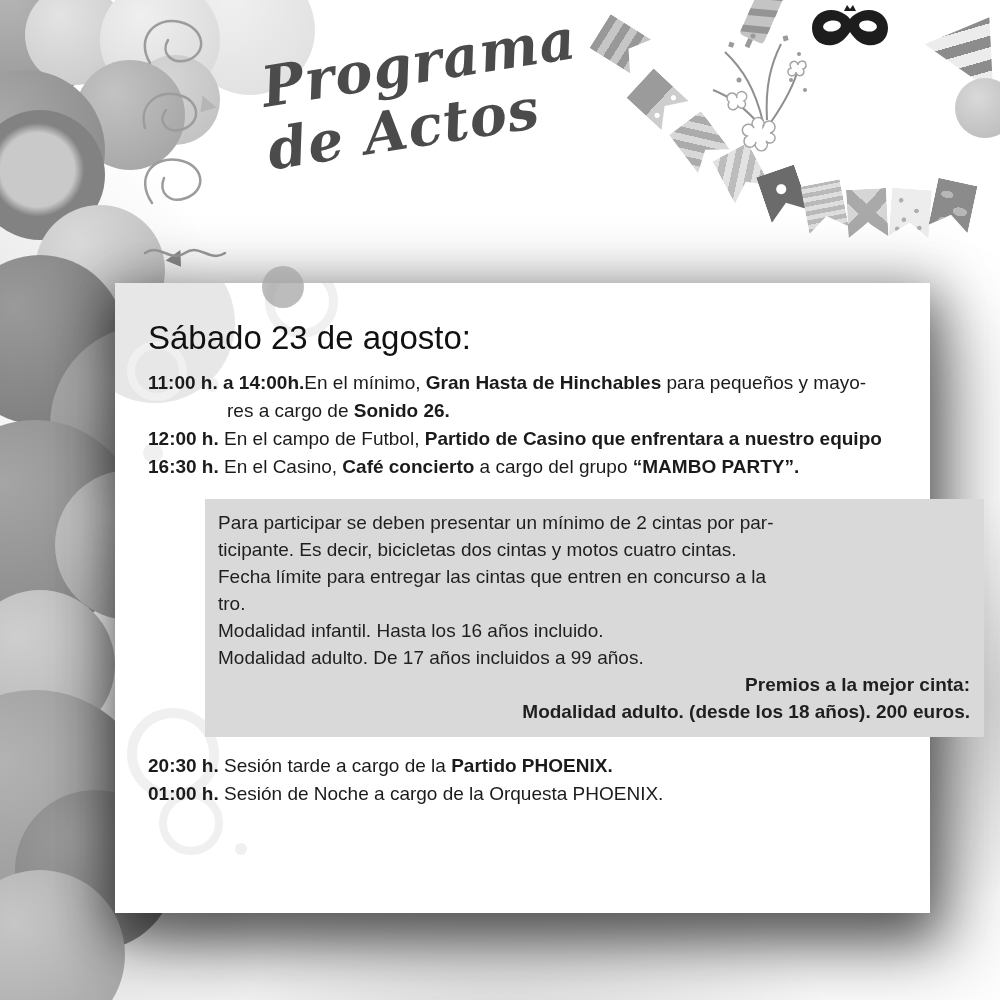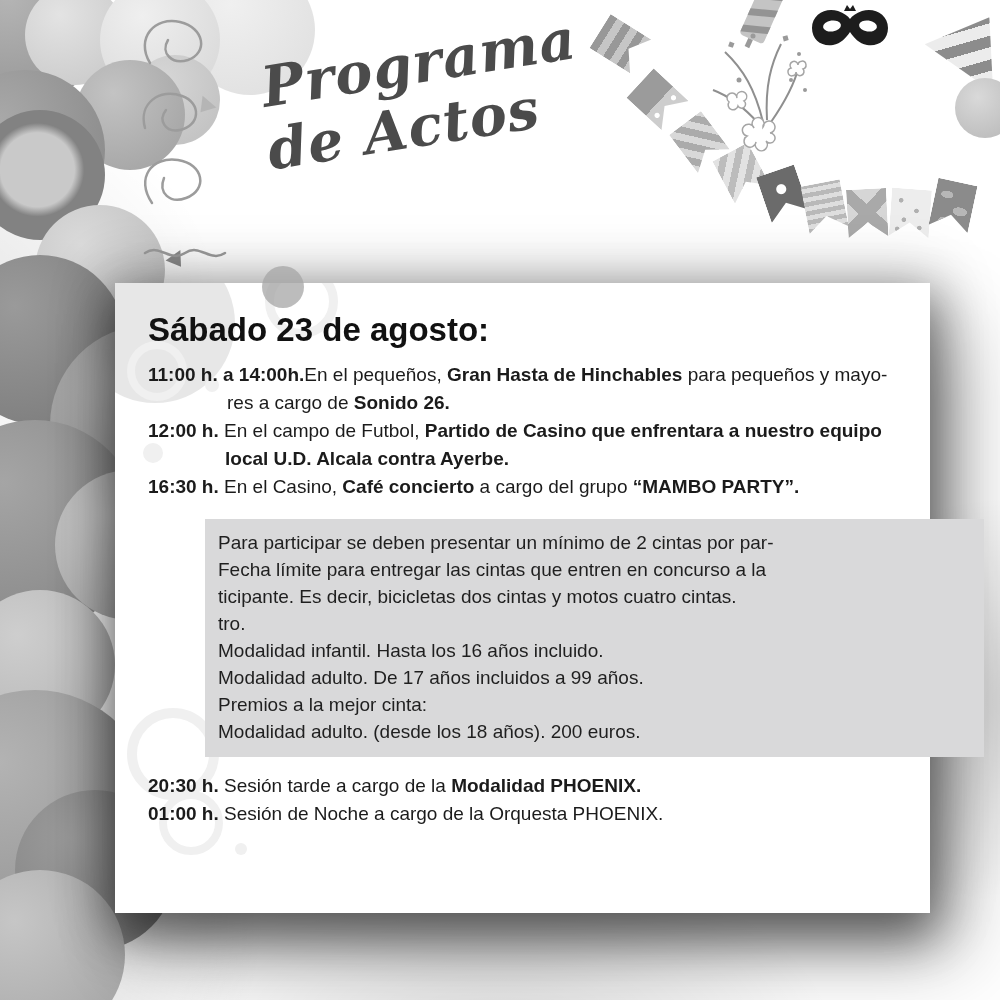--- a/index.html
+++ b/index.html
@@ -92,34 +92,34 @@
     box-shadow:0 20px 45px 5px rgba(0,0,0,.45),
                30px 40px 80px rgba(0,0,0,.30),
                0 0 55px 12px rgba(0,0,0,.16);
   }
   .card-deco{position:absolute;inset:0;z-index:0;overflow:hidden;}
   .ring{position:absolute;border-radius:50%;border-style:solid;border-color:#f0f0f0;background:transparent;}
   .fdot{position:absolute;border-radius:50%;background:#f0f0f0;}
   .ghost{position:absolute;border-radius:50%;}
   .card-content{position:relative;z-index:1;}
   .card h1{
-    margin:0 0 13px 0;font-size:33px;font-weight:700;color:#111;
+    margin:8px 0 13px 0;font-size:33px;font-weight:400;color:#111;
     letter-spacing:0;line-height:1.1;
   }
   .sl{font-size:19px;line-height:28px;color:#1b1b1b;white-space:nowrap;}
   .sl b{font-weight:700;}
   .ind-a{padding-left:79px;}
   .ind-b{padding-left:77px;}
   .notice{
     margin:18px 0 0 57px;width:779px;box-sizing:border-box;
     background:#d9d9da;padding:10px 14px 12px 13px;
     font-size:19px;line-height:27px;color:#1f1f1f;
   }
   .nl{white-space:nowrap;}
-  .nc{font-weight:400;text-align:left;white-space:nowrap;}
+  .nc{font-weight:700;text-align:right;white-space:nowrap;}
   .closing{margin-top:15px;}
   .tri{position:absolute;width:0;height:0;z-index:3;}
 </style>
 </head>
 <body>
 
 <div class="stage">
   <div class="bg"></div>
 
   <div class="big-circle"></div>
@@ -231,36 +231,35 @@
       <div class="fdot" style="left:90px;top:95px;width:14px;height:14px;"></div>
       <div class="fdot" style="left:28px;top:160px;width:20px;height:20px;"></div>
       <div class="ring" style="left:12px;top:425px;width:72px;height:72px;border-width:10px;"></div>
       <div class="ring" style="left:44px;top:508px;width:48px;height:48px;border-width:8px;"></div>
       <div class="fdot" style="left:120px;top:560px;width:12px;height:12px;"></div>
     </div>
 
     <div class="card-content">
       <h1>Sábado 23 de agosto:</h1>
 
-      <div class="sl"><b>11:00 h. a 14:00h.</b><span>En el pequeños, </span><b>Gran Hasta de Hinchables</b><span> para pequeños y mayo-</span></div>
+      <div class="sl"><b>11:00 h. a 14:00h.</b><span>En el mínimo, </span><b>Gran Hasta de Hinchables</b><span> para pequeños y mayo-</span></div>
       <div class="sl ind-a"><span>res a cargo de </span><b>Sonido 26.</b></div>
       <div class="sl"><b>12:00 h.</b><span> En el campo de Futbol, </span><b>Partido de Casino que enfrentara a nuestro equipo</b></div>
-      <div class="sl ind-b"><b>local U.D. Alcala contra Ayerbe.</b></div>
       <div class="sl"><b>16:30 h.</b><span> En el Casino, </span><b>Café concierto</b><span> a cargo del grupo </span><b>“MAMBO PARTY”.</b></div>
 
       <div class="notice">
         <div class="nl">Para participar se deben presentar un mínimo de 2 cintas por par-</div>
+        <div class="nl">ticipante. Es decir, bicicletas dos cintas y motos cuatro cintas.</div>
         <div class="nl">Fecha límite para entregar las cintas que entren en concurso a la</div>
-        <div class="nl">ticipante. Es decir, bicicletas dos cintas y motos cuatro cintas.</div>
         <div class="nl">tro.</div>
         <div class="nl">Modalidad infantil. Hasta los 16 años incluido.</div>
         <div class="nl">Modalidad adulto. De 17 años incluidos a 99 años.</div>
         <div class="nc">Premios a la mejor cinta:</div>
         <div class="nc">Modalidad adulto. (desde los 18 años). 200 euros.</div>
       </div>
 
       <div class="closing">
-        <div class="sl"><b>20:30 h.</b><span> Sesión tarde a cargo de la </span><b>Modalidad PHOENIX.</b></div>
+        <div class="sl"><b>20:30 h.</b><span> Sesión tarde a cargo de la </span><b>Partido PHOENIX.</b></div>
         <div class="sl"><b>01:00 h.</b><span> Sesión de Noche a cargo de la Orquesta PHOENIX.</span></div>
       </div>
     </div>
   </div>
 </div>
 
 </body></html>

